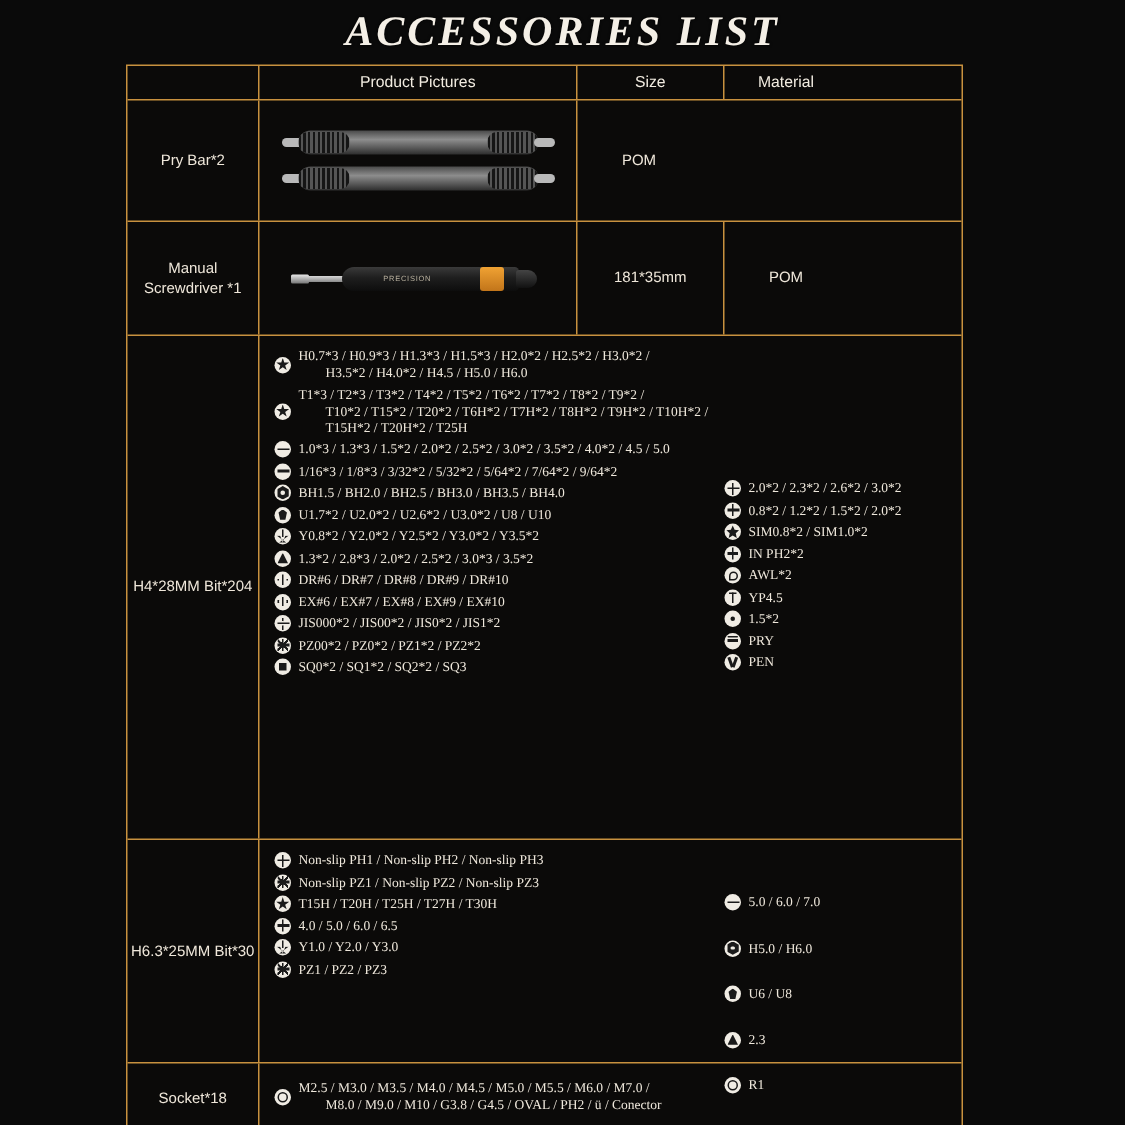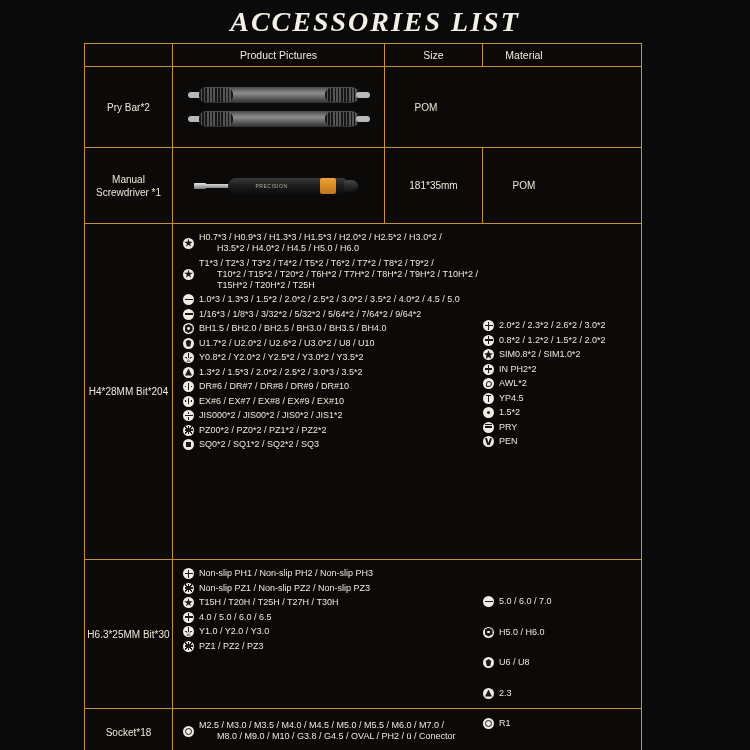--- a/index.html
+++ b/index.html
@@ -66,21 +66,21 @@
     box-sizing:border-box;
     text-align:left;
   }
   .bitrow{display:flex;align-items:flex-start;width:100%;margin:0 0 2px 0;}
   .bitcol{display:flex;flex-direction:column;}
   .colL{width:300px;flex:0 0 300px;}
   .colR{width:auto;flex:1 1 auto;}
   .item{
     display:flex;align-items:center;
     font-size:9px;line-height:11px;color:#efe8dc;
-    margin:0 0 3.5px 0;white-space:nowrap;
+    margin:0 0 3.5px 0;white-space:nowrap;font-family:Liberation Serif, serif;
   }
   .item .txt{margin-left:5px;}
   .sub{display:block;font-size:9px;line-height:11px;margin-left:18px;}
   .ico{
     width:11px;height:11px;flex:0 0 11px;
     border-radius:50%;
     background:#f0ece4;
     position:relative;
     display:inline-block;
   }
@@ -303,21 +303,21 @@
               <div class="item">
                   <span class="ico ic-u"></span>
                   <span class="txt">U1.7*2 / U2.0*2 / U2.6*2 / U3.0*2 / U8 / U10</span>
                 </div>
               <div class="item">
                   <span class="ico ic-y"></span>
                   <span class="txt">Y0.8*2 / Y2.0*2 / Y2.5*2 / Y3.0*2 / Y3.5*2</span>
                 </div>
               <div class="item">
                   <span class="ico ic-tri"></span>
-                  <span class="txt">1.3*2 / 1.5*3 / 2.0*2 / 2.5*2 / 3.0*3 / 3.5*2</span>
+                  <span class="txt">1.3*2 / 2.8*3 / 2.0*2 / 2.5*2 / 3.0*3 / 3.5*2</span>
                 </div>
               <div class="item">
                   <span class="ico ic-dr">
                     <i></i>
                   </span>
                   <span class="txt">DR#6 / DR#7 / DR#8 / DR#9 / DR#10</span>
                 </div>
               <div class="item">
                   <span class="ico ic-dr">
                     <i></i>

